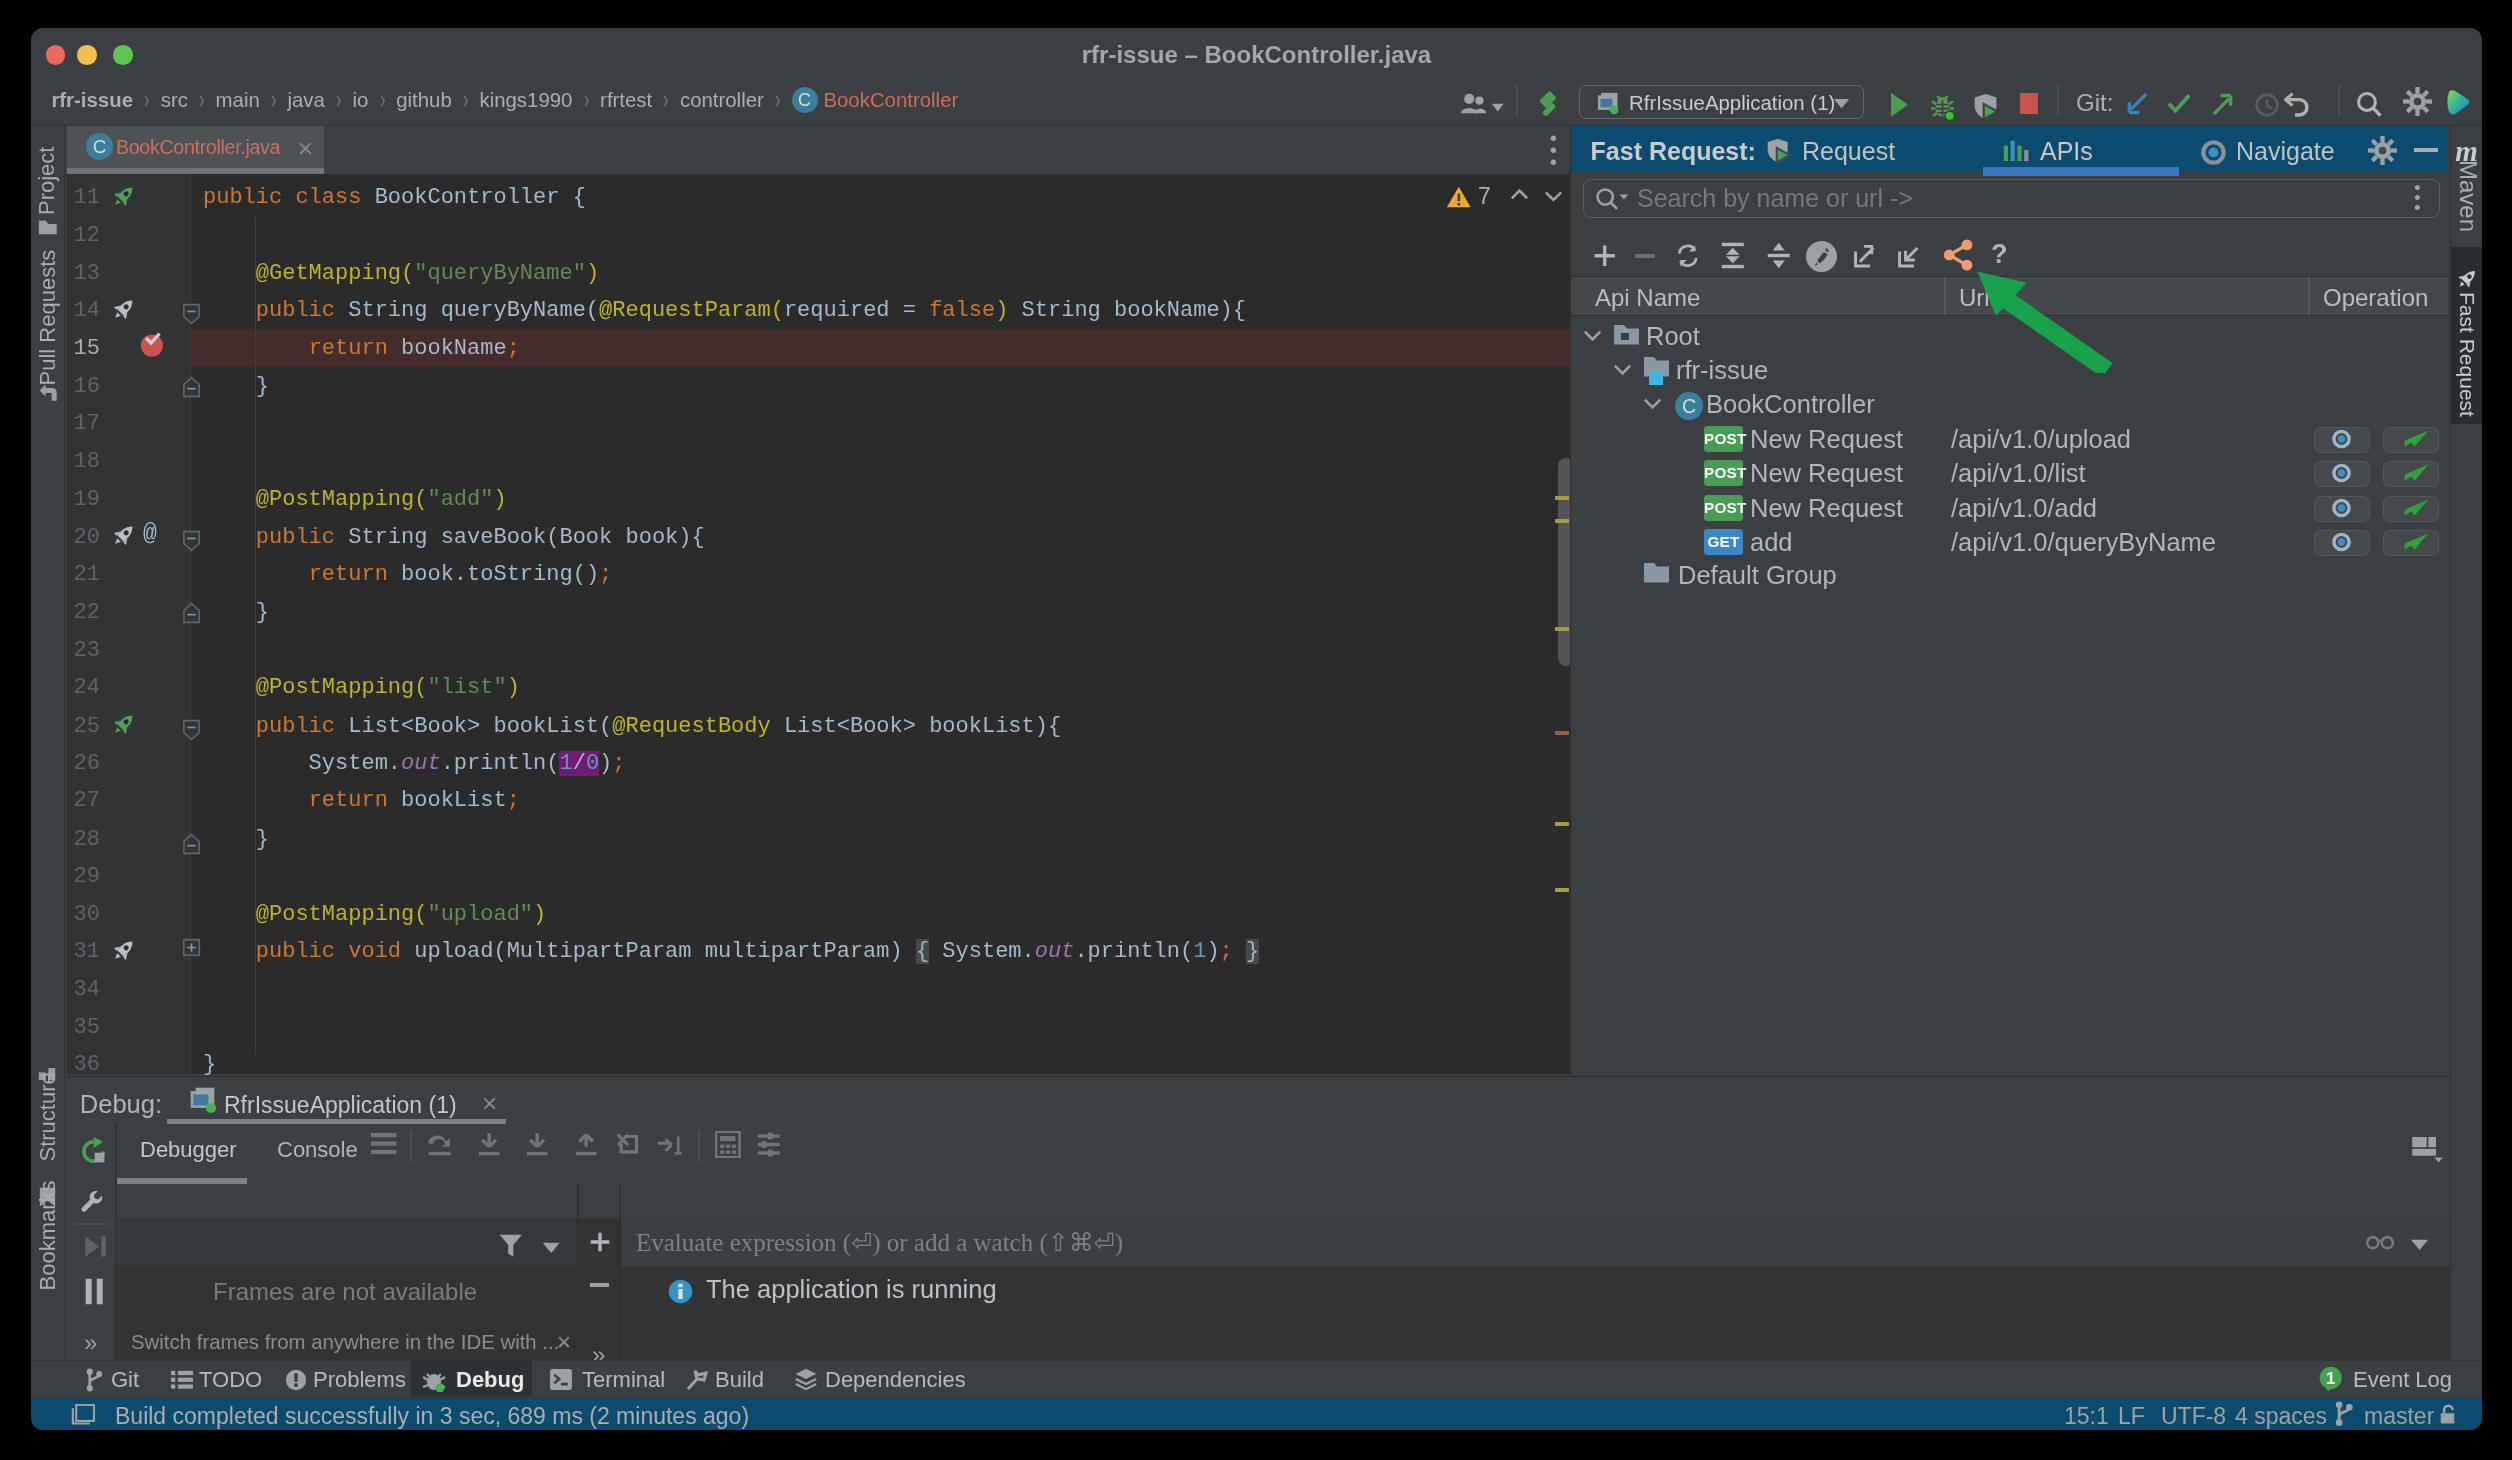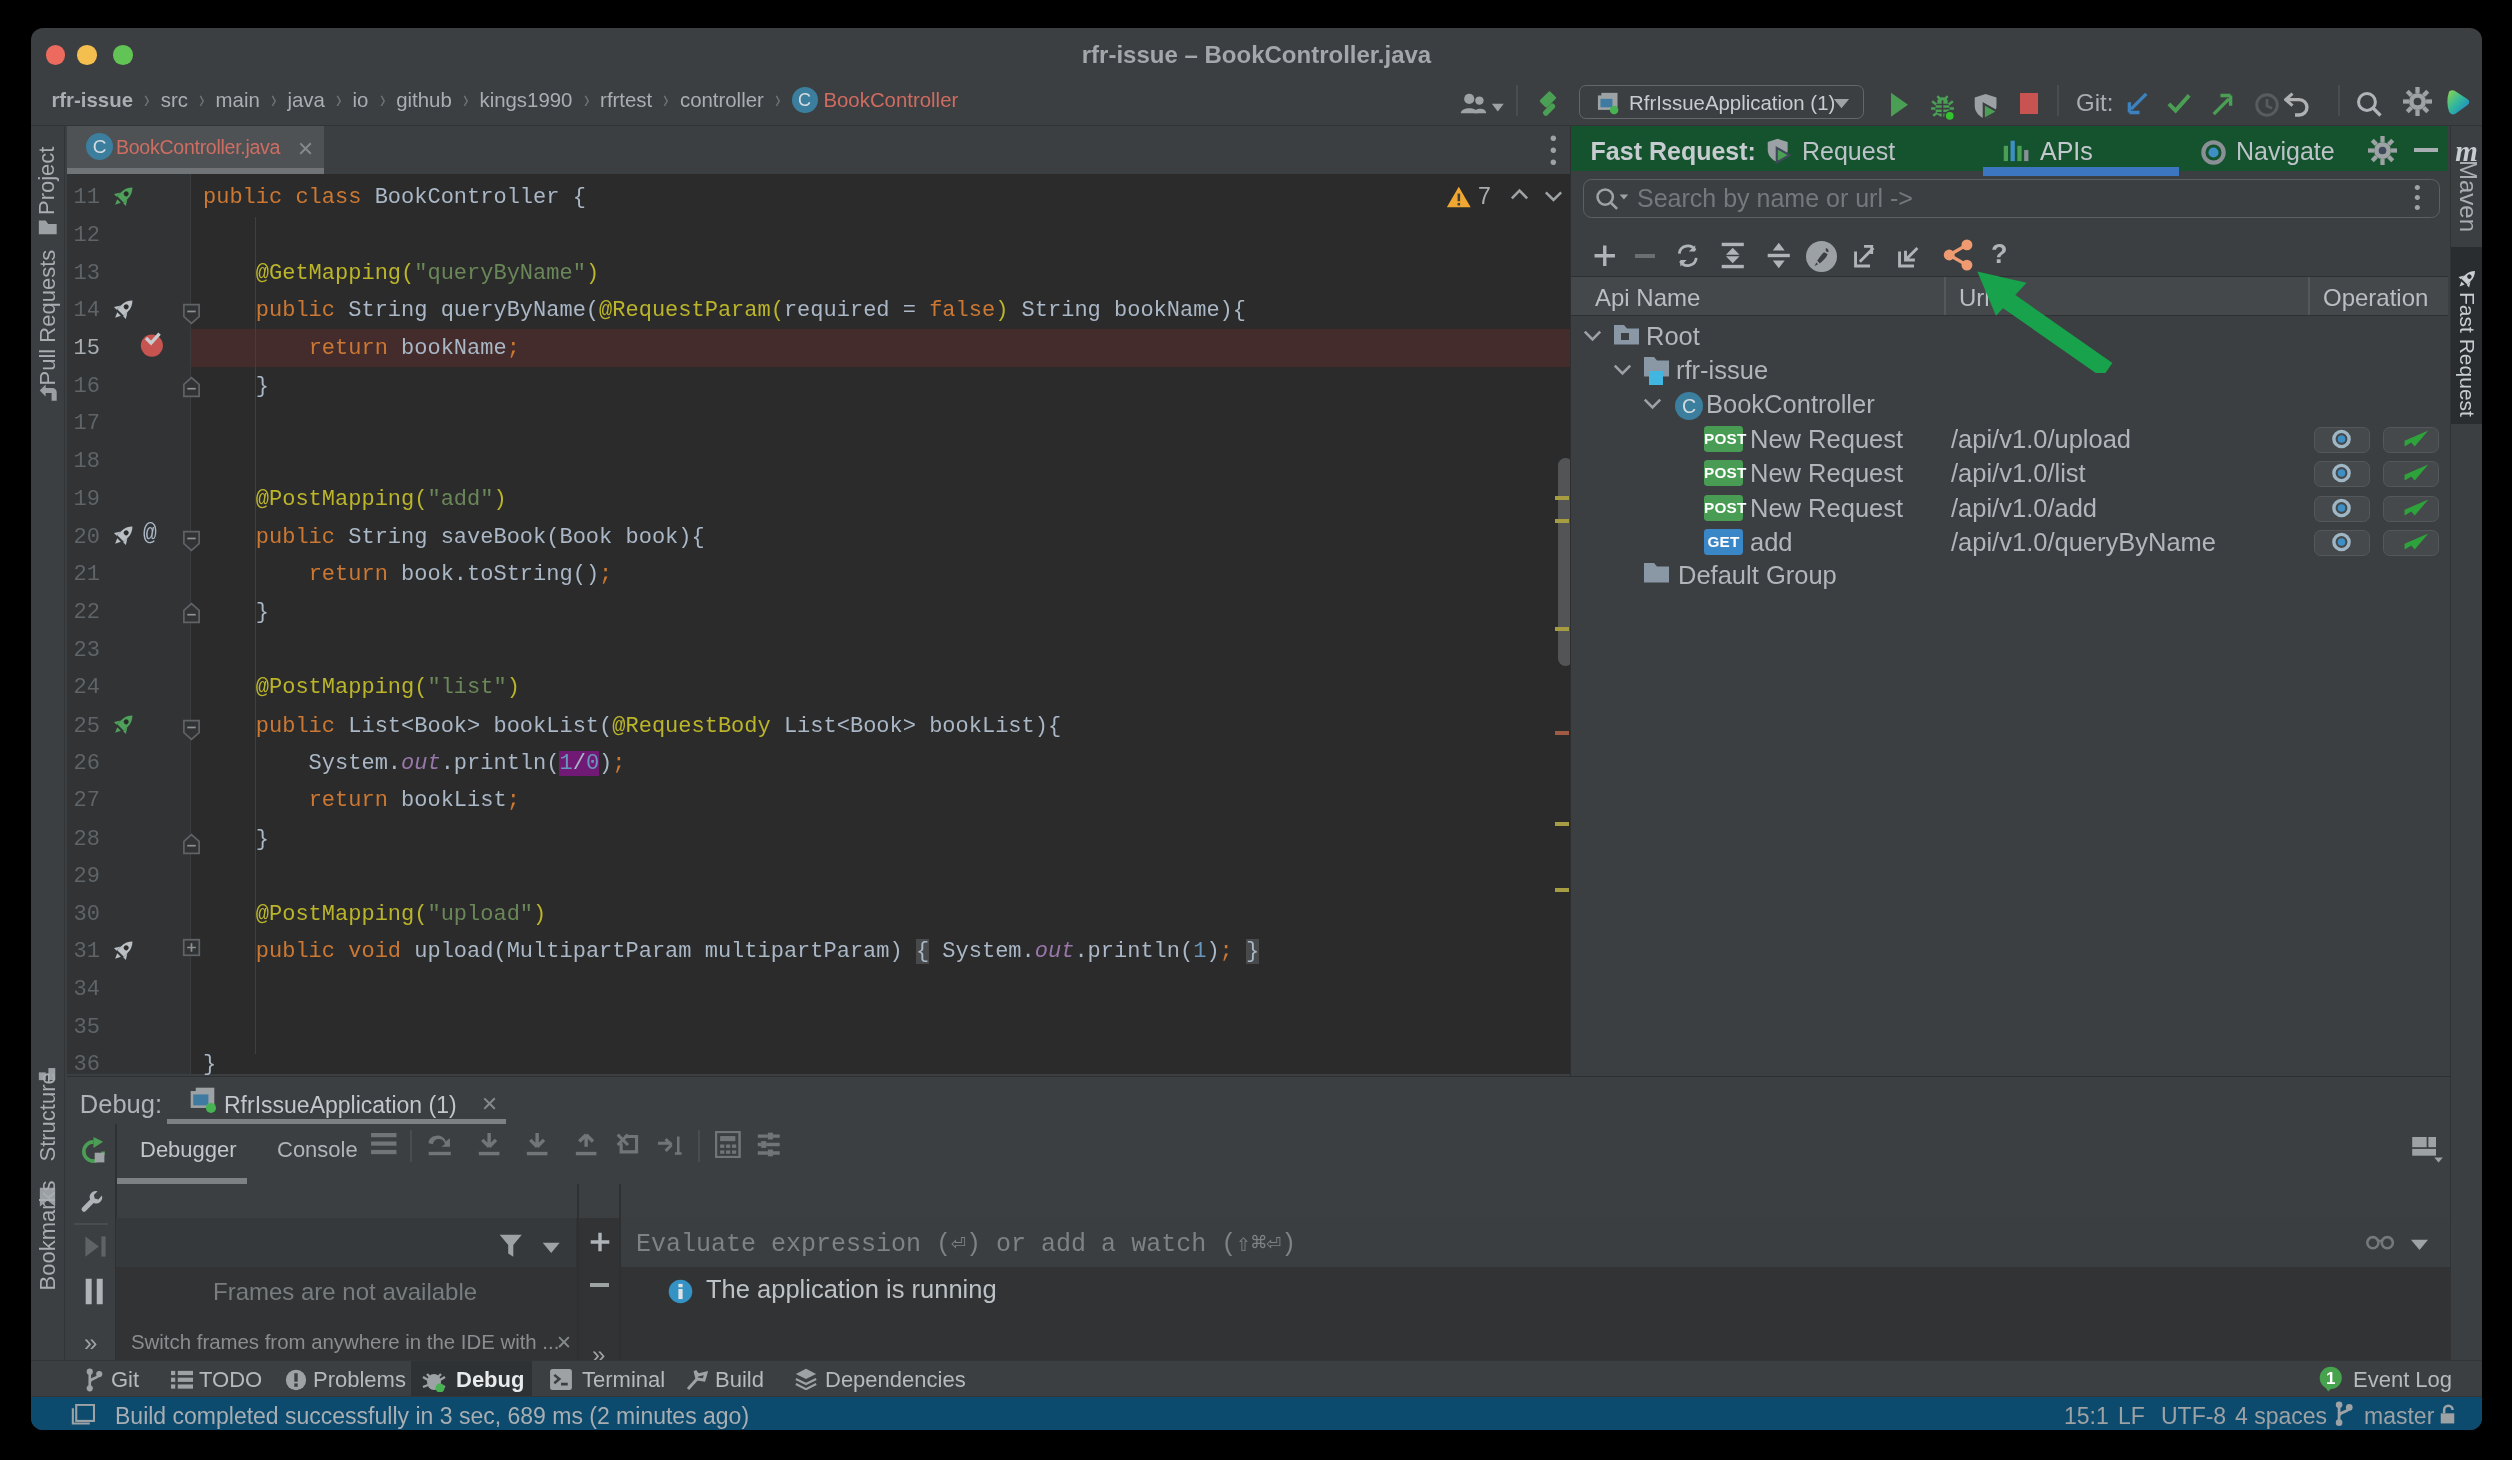--- a/index.html
+++ b/index.html
@@ -17,21 +17,21 @@
 #tabstrip { left:36px; top:98px; width:1503px; height:48px; background:#3c3f41; }
 #tab1 { left:0; top:0; width:257px; height:42px; background:#4e5254; }
 #tabline { left:0; top:42px; width:257px; height:6px; background:#717476; }
 #editor { left:36px; top:146px; width:1503px; height:900px; background:#2b2b2b; }
 #gutter { left:0; top:0; width:124px; height:100%; background:#313335; border-right:1.7px solid #3a3d3f; }
 .lno { position:absolute; left:0; width:33px; text-align:right; font-size:22px; line-height:37px; color:#5f6468; font-family:"Liberation Mono",monospace; }
 .cl { position:absolute; left:136px; font-size:22px; line-height:37px; font-family:"Liberation Mono",monospace; color:#a9b7c6; white-space:pre;text-align:center; }
 .kw { color:#cc7832; } .ann { color:#bbb529; } .str { color:#6a8759; }
 .num { color:#6897bb; } .fld { color:#9876aa; font-style:italic; }
 #rpanel { left:1539px; top:98px; width:878px; height:978px; background:#3b3f42; border-left:1.7px solid #2d2f31; }
-#rphead { left:0; top:0; width:100%; height:45px; background:#14532d; }
+#rphead { left:0; top:0; width:100%; height:45px; background:#0c4a6e; }
 #rstripe { left:2419px; top:98px; width:32px; height:1234px; background:#3c3f41; border-left:1.7px solid #313335; }
 .vtextl { transform:rotate(-90deg); font-size:22px; color:#a9aeb3; white-space:nowrap; }
 .vtextr { transform:rotate(90deg); font-size:22px; color:#a9aeb3; white-space:nowrap; }
 #debug { left:36px; top:1048px; width:2383px; height:284px; background:#3c3f41; border-top:1.7px solid #2d2f31; }
 #toolrow { left:0px; top:1332px; width:2451px; height:36px; background:#3c3f41; border-top:1.7px solid #333537; }
 #statusbar { left:0px; top:1368px; width:2451px; height:35px; background:#0c4a6e; border-top:1.7px solid #333537; }
 .tbtn { position:absolute; top:0px; height:36px; font-size:22px; color:#b6babd; }
 .stxt { font-size:23px; color:#9da2a5; }
 svg { display:block; }
 .rocket { width:27px; height:27px; }
@@ -780,21 +780,21 @@
       </div>
     <div class="abs" style="left:474px; top:164px;">
         <svg width="20.4" height="13.6" viewBox="0 0 24 16">
           <path d="M2 2 l10 12 10-12 z" fill="#9da2a5"></path>
         </svg>
       </div>
     <div class="abs" style="left:510px; top:107px; width:1.7px; height:177px; background:#2e3133;"></div>
     <div class="abs" style="left:552px; top:107px; width:1.7px; height:177px; background:#2e3133;"></div>
 
     <div class="abs" style="left:554px; top:141px; width:1829px; height:49px; background:#3b3e41;"></div>
-    <div class="abs mono" style="left:569px; top:151px; font-size:25px; color:#7d8285;">Evaluate expression (⏎) or add a watch (⇧⌘⏎)</div>
+    <div class="abs mono" style="left:569px; top:151px; font-size:25px; color:#7d8285;font-family:Liberation Serif, serif;">Evaluate expression (⏎) or add a watch (⇧⌘⏎)</div>
     <div class="abs" style="left:2299px; top:158px;">
         <svg width="29" height="15.3" viewBox="0 0 34 18">
           <circle cx="8" cy="9" r="6.5" fill="none" stroke="#74797c" stroke-width="3"></circle>
           <circle cx="25" cy="9" r="6.5" fill="none" stroke="#74797c" stroke-width="3"></circle>
           <path d="M14 7 h5" stroke="#74797c" stroke-width="3"></path>
         </svg>
       </div>
     <div class="abs" style="left:2343px; top:162px;">
         <svg width="19" height="12.8" viewBox="0 0 22 15">
           <path d="M1 1 l10 12 10-12 z" fill="#9da2a5"></path>

